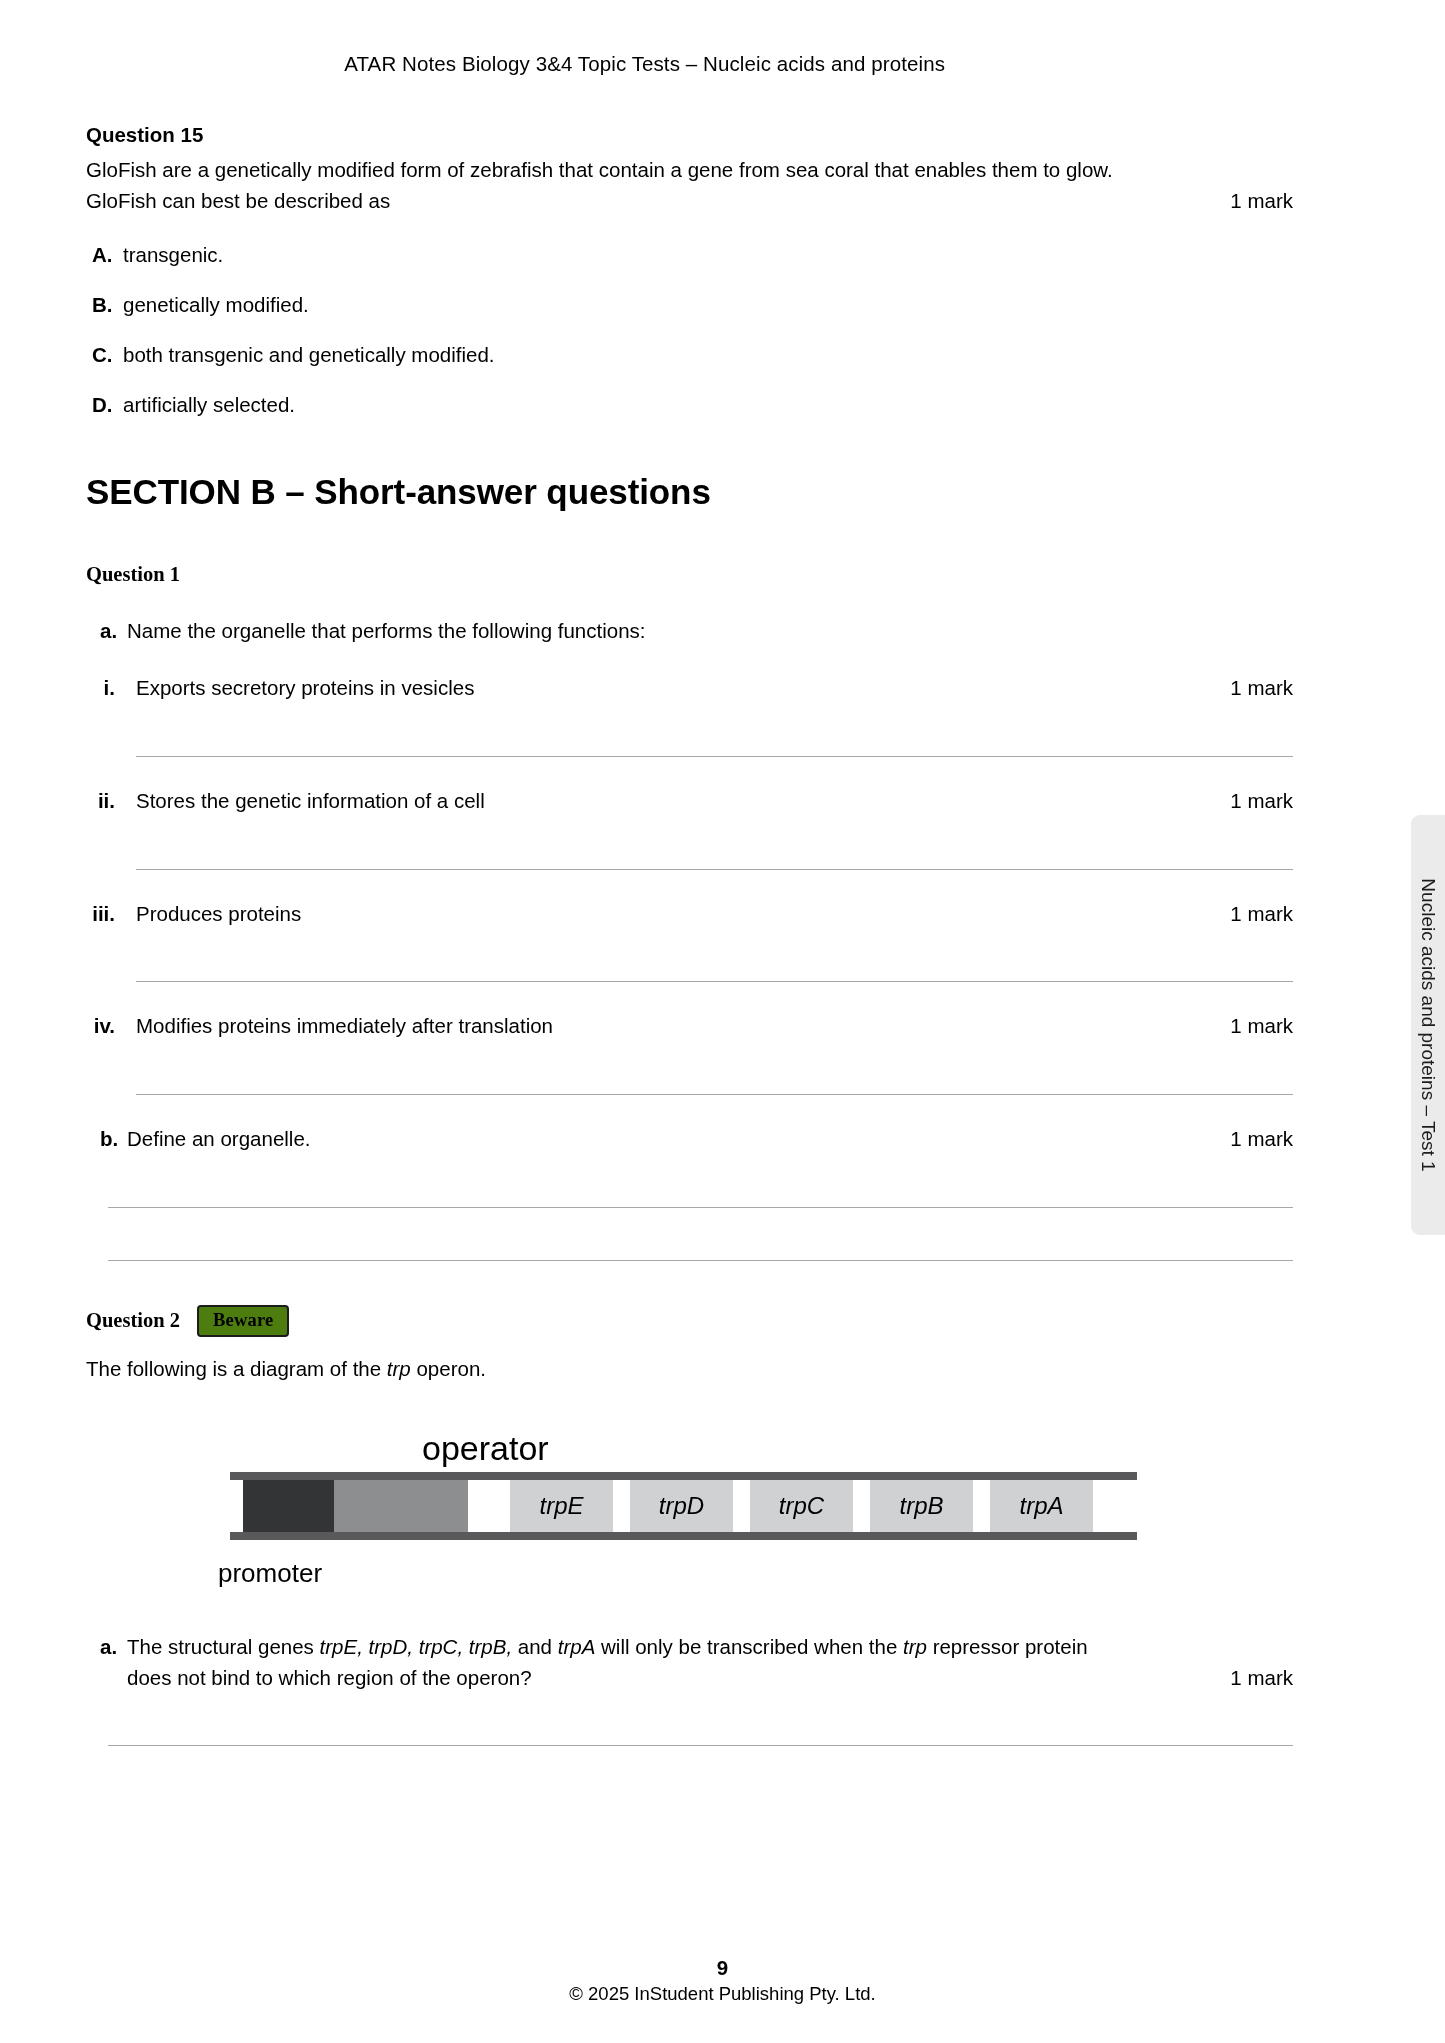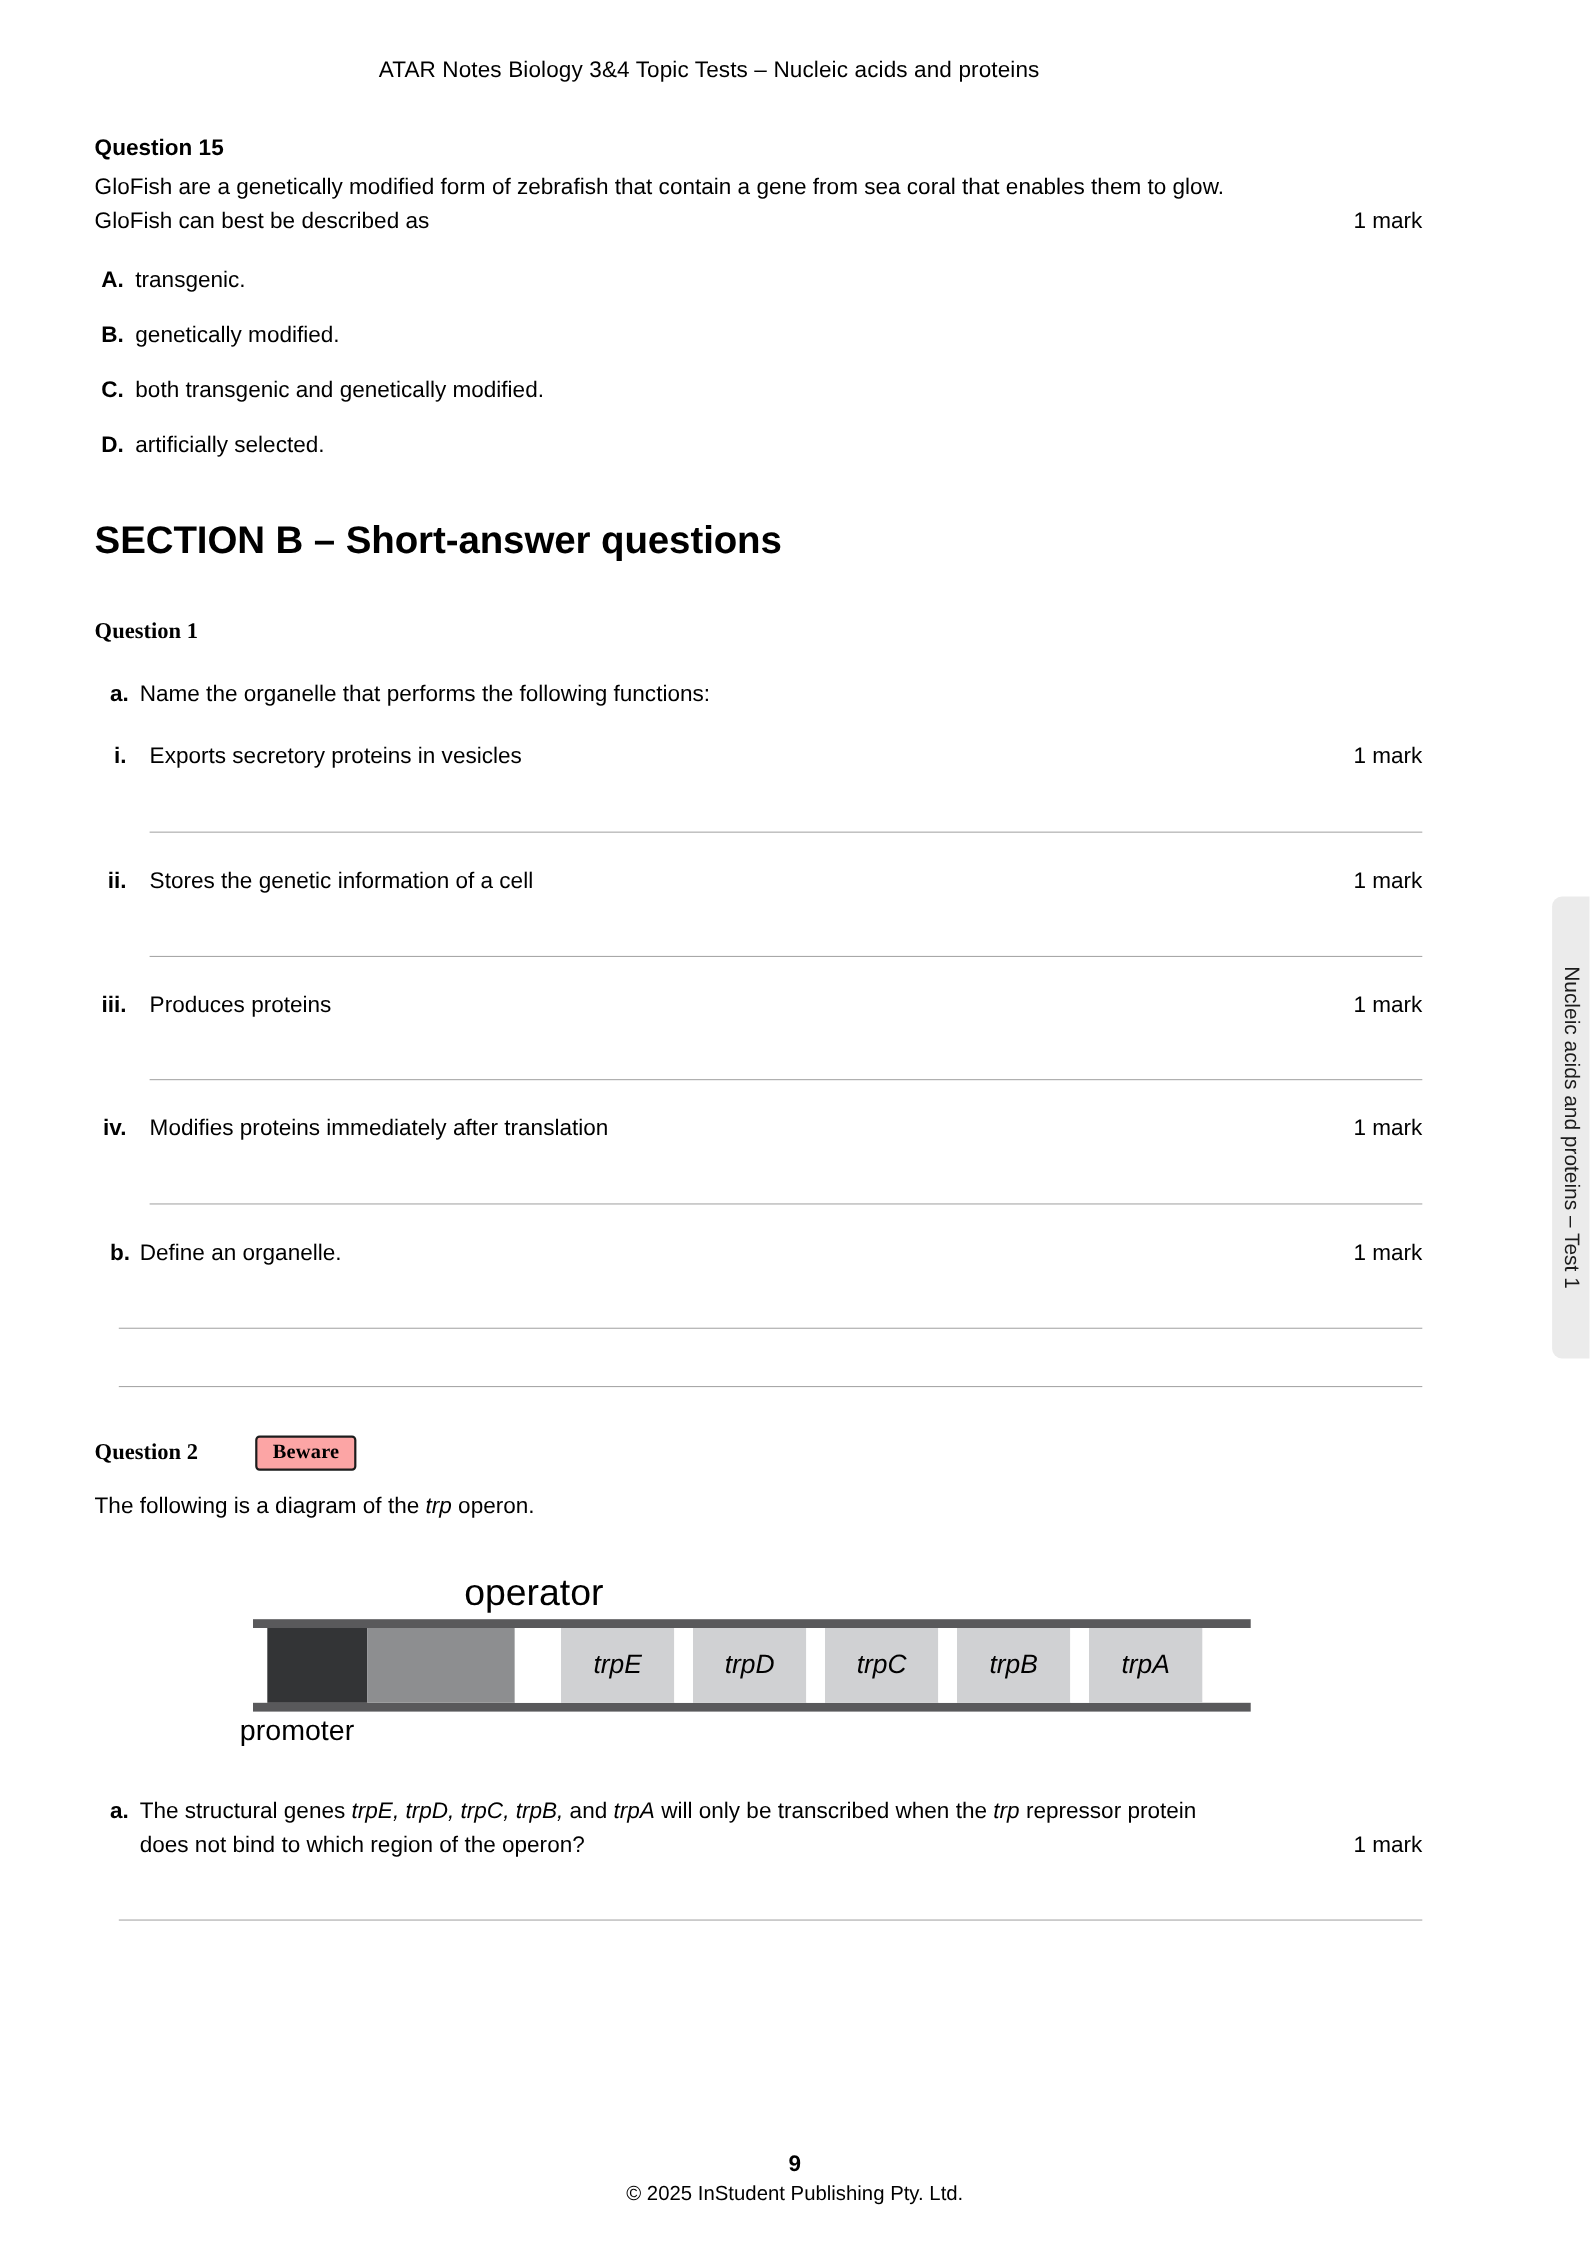--- a/index.html
+++ b/index.html
@@ -95,27 +95,26 @@
     display: flex;
     align-items: center;
     gap: 17px;
     font-family: Liberation Serif, serif;
   }
 
   .beware-badge {
     display: inline-block;
     border: 2px solid #1c1c1c;
     border-radius: 4px;
-    background: #fca5a5;
+    background: #4d7c0f;
     font-size: 18.5px;
     font-weight: bold;
     padding: 3px 14px 4px 14px;
     line-height: 1.12;
     letter-spacing: 0.2px;
-    margin-left: 35px;
   }
 
   .part {
     display: flex;
     font-size: 20.5px;
     line-height: 1.5;
     position: relative;
     margin-top: 30px;
   }
   .part-label {
@@ -166,21 +165,21 @@
     left: 10px;
     top: 129px;
     font-size: 26px;
     white-space: nowrap;
   }
   .operon-bar {
     position: absolute;
     left: 22px;
     top: 43px;
     width: 907px;
-    height: 84px;
+    height: 68px;
     background: #ffffff;
     border-top: 8px solid #59595b;
     border-bottom: 8px solid #59595b;
     display: flex;
     align-items: stretch;
   }
   .seg {
     height: 100%;
     display: flex;
     align-items: center;

